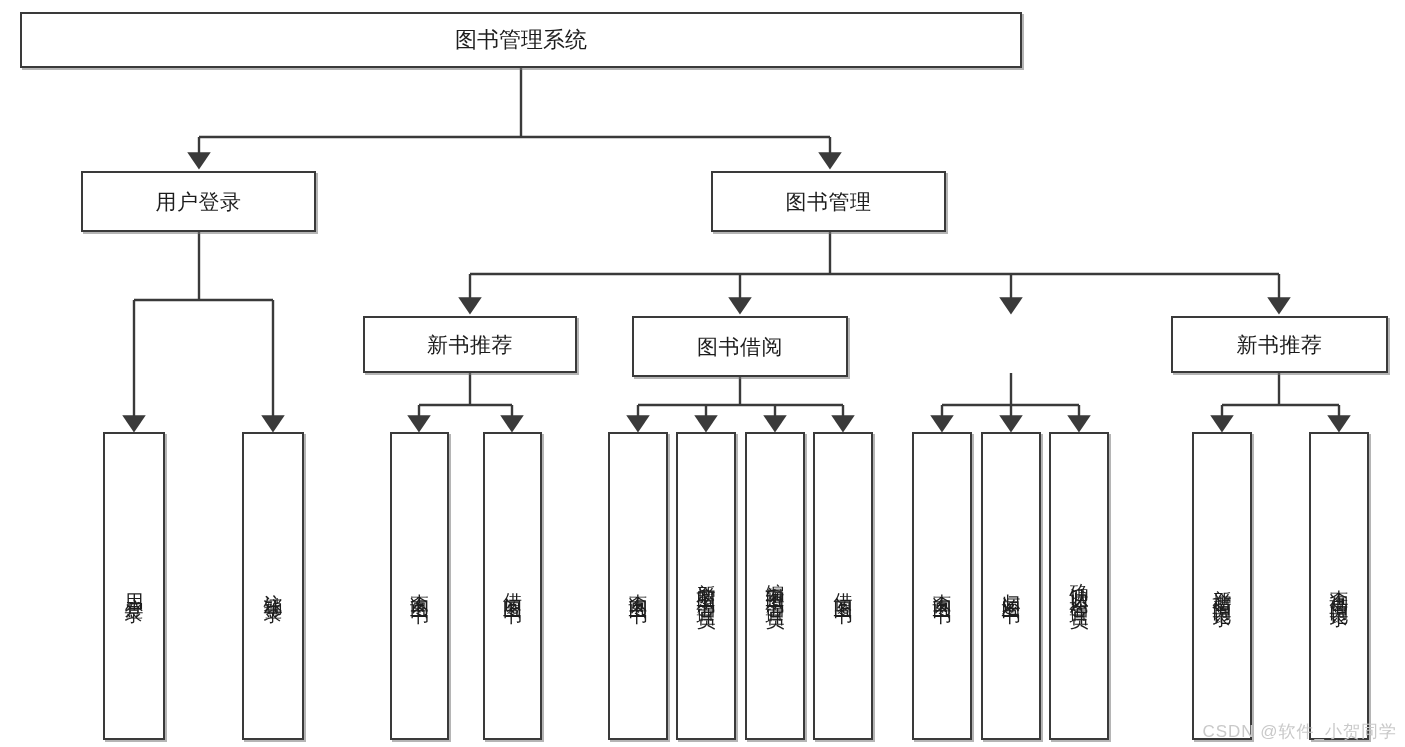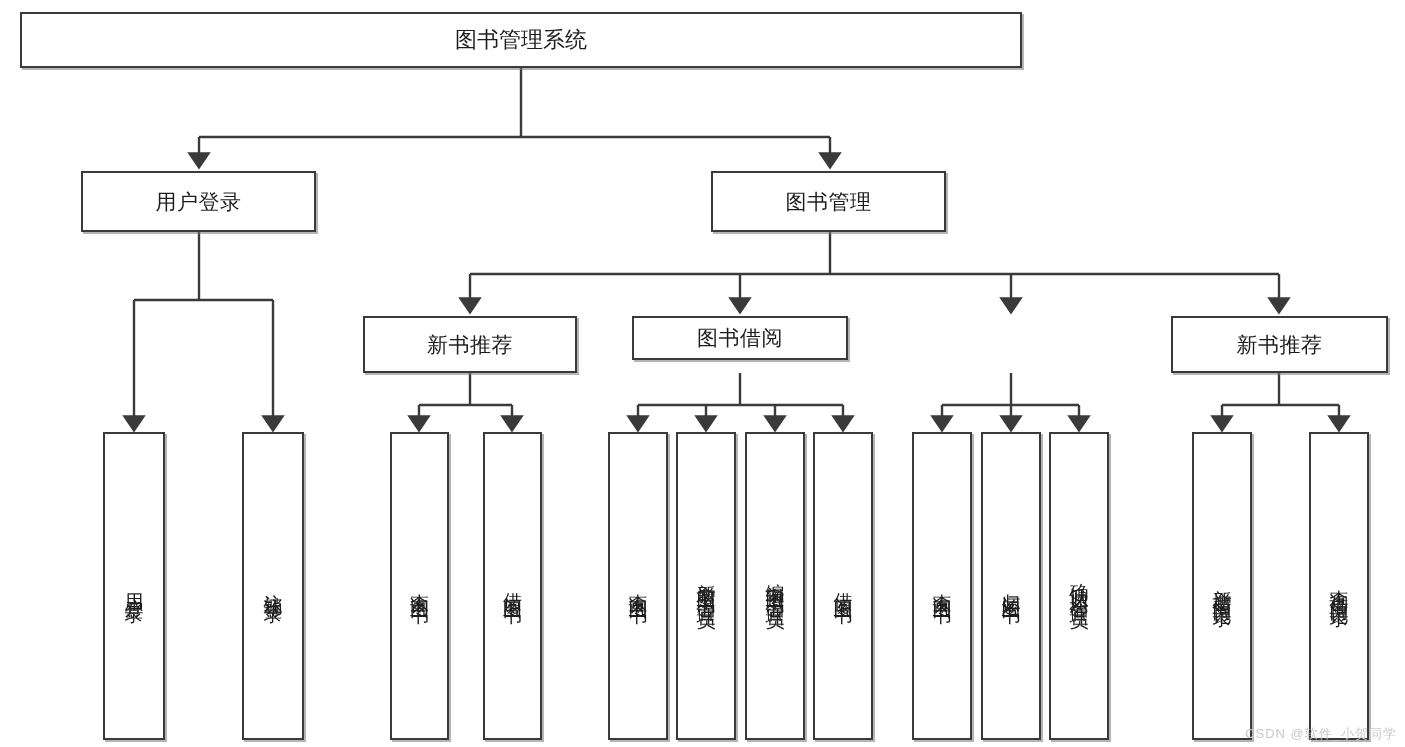--- a/index.html
+++ b/index.html
@@ -13,21 +13,21 @@
         display:flex;align-items:center;justify-content:center;
         color:#1d1d1d;z-index:3;}
   .node.h{font-size:21px;letter-spacing:.5px;}
   .node.root{font-size:22px;}
   .node.leaf{font-size:19px;line-height:1.06;padding:4px 0;}
   .node.leaf .vt{
       writing-mode:vertical-rl;text-orientation:upright;
       white-space:pre;letter-spacing:4px;
       display:block;text-align:center;}
   .watermark{position:absolute;right:8px;bottom:4px;z-index:9;
-      font-size:13px;color:#c9c9c9;letter-spacing:1px;white-space:nowrap;}
+      font-size:17px;color:#c9c9c9;letter-spacing:1px;white-space:nowrap;}
 </style>
 </head>
 <body>
 
 <div id="stage">
 
   <svg id="wires" viewBox="0 0 1405 747">
     <defs>
       <marker id="ar" markerWidth="11" markerHeight="11" refX="3.2" refY="5.5" orient="auto" markerUnits="strokeWidth">
         <path d="M0,0.6 L7.2,5.5 L0,10.4 z" fill="#3a3a3a"></path>
@@ -84,21 +84,21 @@
   <div class="node h" style="left:81px;top:171px;width:235px;height:61px;">
     <span>用户登录</span>
   </div>
   <div class="node h" style="left:711px;top:171px;width:235px;height:61px;text-align:center;">
     <span>图书管理</span>
   </div>
 
   <div class="node h" style="left:363px;top:316px;width:214px;height:57px;">
     <span>新书推荐</span>
   </div>
-  <div class="node h" style="left:632px;top:316px;width:216px;height:44px;">
+  <div class="node h" style="left:632px;top:316px;width:216px;height:61px;">
     <span>图书借阅</span>
   </div>
   <div class="node h" style="left:1171px;top:316px;width:217px;height:57px;">
     <span>新书推荐</span>
   </div>
 
   <div class="node leaf" style="left:103px;top:432px;width:62px;height:308px;">
     <span class="vt">用户登录</span>
   </div>
   <div class="node leaf" style="left:242px;top:432px;width:62px;height:308px;">

